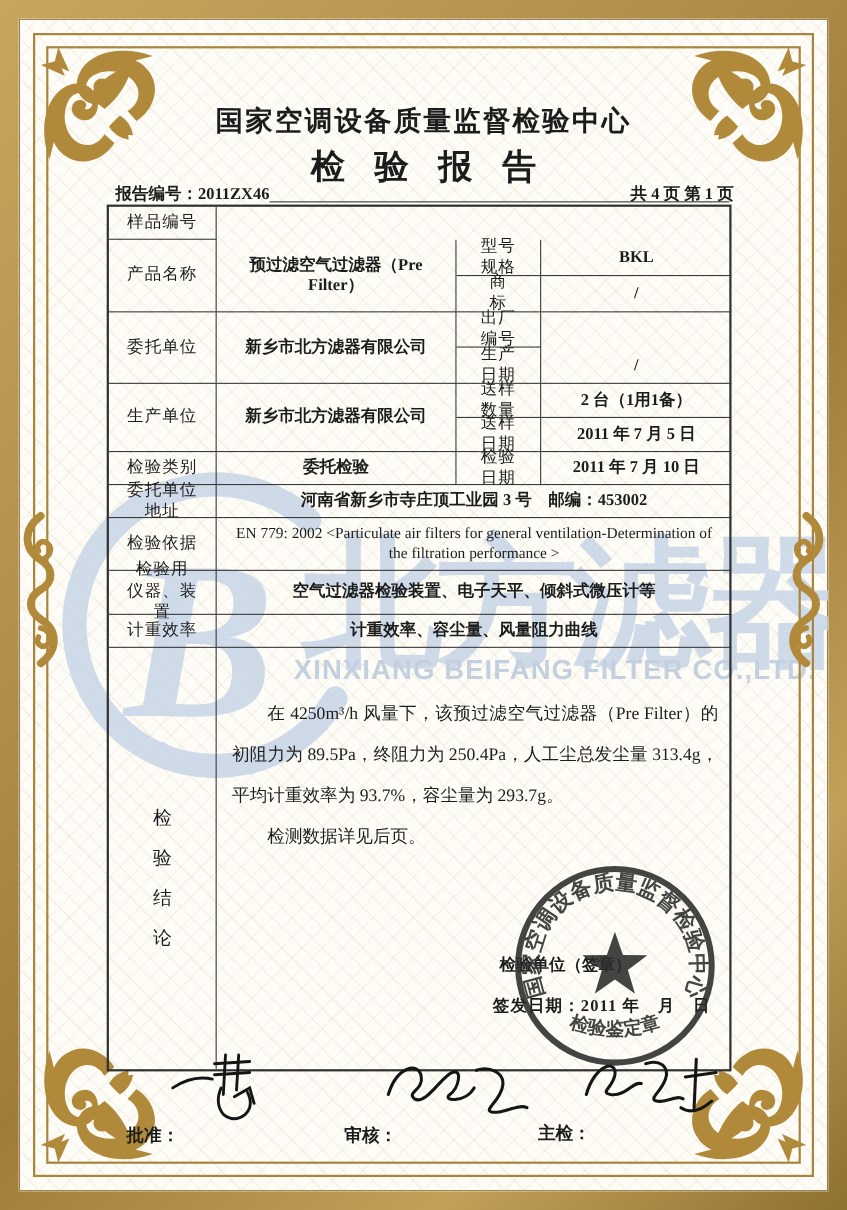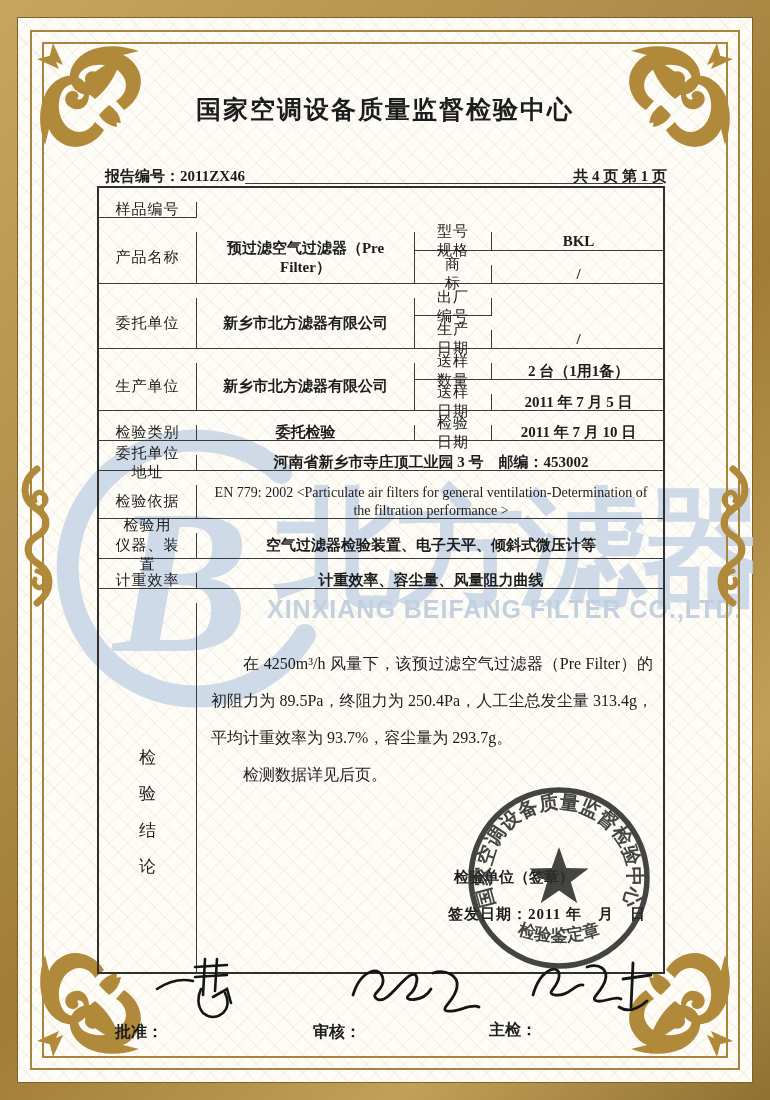--- a/index.html
+++ b/index.html
@@ -40,21 +40,21 @@
     letter-spacing:27px;text-indent:27px;font-family:"Liberation Sans","DejaVu Sans",sans-serif;}
   .hdr-no{position:absolute;left:88px;top:150px;font-size:15px;font-weight:600;}
   .hdr-page{position:absolute;right:86px;top:150px;font-size:15px;font-weight:600;}
   .hdr-rule{position:absolute;left:228px;top:166px;width:418px;height:0;border-top:1.5px solid #3a3a3a;}
   
   .report-table{position:absolute;left:80px;top:169px;width:568px;height:788px;display:grid;
     grid-template-columns:98px 218px 77px 173px;
     grid-template-rows:30px 33px 33px 32px 33px 31px 31px 30px 30px 48px 40px 30px 383px;
     border:2px solid #2f2f2f;box-sizing:border-box;font-size:15px;background:transparent;}
   .cell{border-right:1.5px solid #3a3a3a;border-bottom:1.5px solid #3a3a3a;
-    display:flex;align-items:center;justify-content:center;text-align:center;line-height:1.25;padding:1px 16px;box-sizing:border-box;margin-top:14px;}
+    display:flex;align-items:center;justify-content:center;text-align:center;line-height:1.25;padding:1px 16px;box-sizing:border-box;}
   .cell.nbr{border-right:none;}
   .cell.nbb{border-bottom:none;}
   .cell.left{justify-content:flex-start;text-align:left;padding-left:10px;}
   .cell.bold{font-weight:600;}
   .cell.small{font-size:14px;}
   .lbl{font-weight:400;letter-spacing:1px;}
   .two-line{flex-direction:column;line-height:1.3;}
   
   .concl-label{flex-direction:column;justify-content:flex-start;padding-top:144px;gap:15px;font-size:17px;letter-spacing:0;}
   .concl-body{position:relative;display:block;text-align:left;}
@@ -158,20 +158,21 @@
         <path d="M230,44 A128,128 0 1 0 254,206" fill="none" stroke="#c7d5e7" stroke-width="22" stroke-linecap="round"></path>
         <path d="M96,252 A100,100 0 0 0 238,220" fill="none" stroke="#c7d5e7" stroke-width="13" stroke-linecap="round"></path>
         <text x="62" y="222" font-family="Liberation Serif, DejaVu Serif, serif" font-size="205" font-style="italic" font-weight="bold" fill="#c7d5e7">B</text>
       </svg>
       <div class="wm-cn">北方滤器</div>
       <div class="wm-en">XINXIANG BEIFANG FILTER CO.,LTD.</div>
     </div>
 
     <div class="content">
       <div class="center-title">国家空调设备质量监督检验中心</div>
+      <div class="report-title">检验报告</div>
       <div class="hdr-no">报告编号：2011ZX46</div>
       <div class="hdr-page">共 4 页  第 1 页</div>
       <div class="hdr-rule"></div>
 
       <div class="report-table">
 
         <div class="cell lbl" style="grid-area:1/1/2/2">样品编号</div>
 
         <div class="cell bold" style="grid-area:2/2/4/3">预过滤空气过滤器（Pre Filter）</div>
         <div class="cell lbl" style="grid-area:2/1/4/2">产品名称</div>

